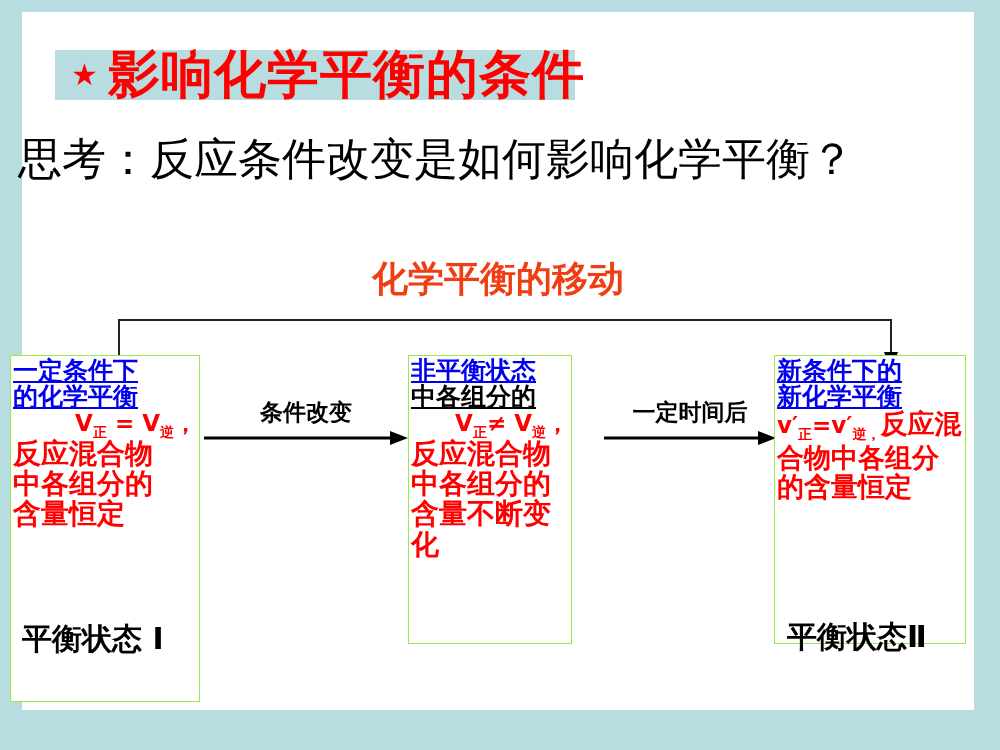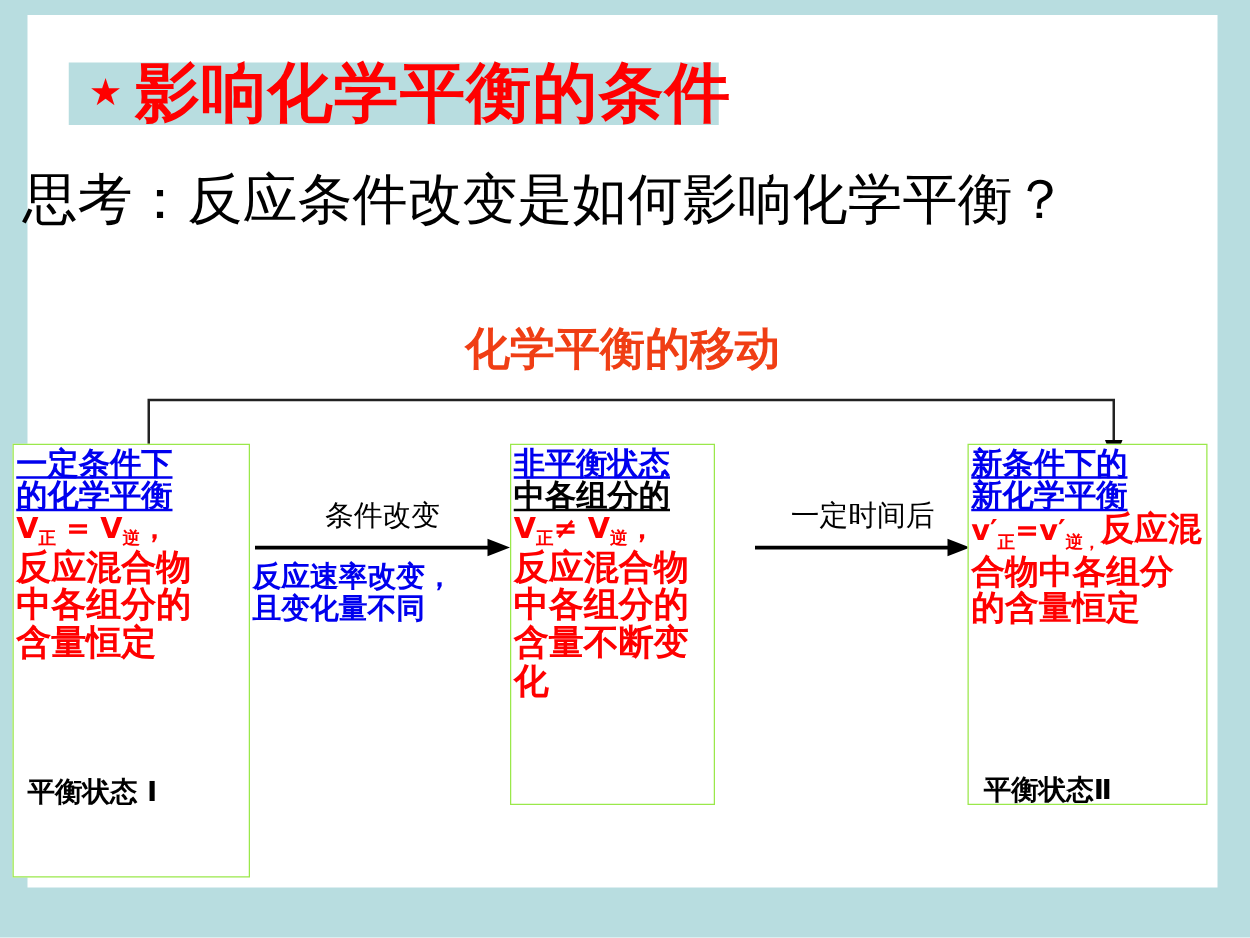--- a/index.html
+++ b/index.html
@@ -113,20 +113,21 @@
     white-space: nowrap;
   }
   .formula {
     color: #ff0000;
     font-weight: bold;
     font-size: 23px;
     font-family: "DejaVu Sans", sans-serif;
     display: block;
     margin-top: 3px;
     white-space: nowrap;
+    text-align: right;
   }
   .formula .sub {
     font-size: 14px;
     vertical-align: sub;
   }
   .body-red {
     color: #ff0000;
     font-weight: bold;
     font-size: 28px;
     font-family: "DejaVu Sans", sans-serif;
@@ -145,42 +146,42 @@
   #box-3 .sub { font-size: 14px; vertical-align: sub; }
 
   
   .connector {
     position: absolute;
   }
   #conn-1 { left: 180px; top: 385px; width: 208px; }
   #conn-2 { left: 580px; top: 385px; width: 176px; }
   .conn-top-label {
     color: #000000;
-    font-weight: normal;
+    font-weight: bold;
     font-size: 23px;
     font-family: "DejaVu Sans", sans-serif;
     text-align: center;
     white-space: nowrap;
   }
   .arrow-svg { display: block; }
   .conn-bottom-label {
     color: #0000ee;
     font-weight: bold;
     font-size: 23px;
     font-family: "DejaVu Sans", sans-serif;
     line-height: 1.1;
     margin-top: 2px;
     white-space: nowrap;
   }
   
   .caption {
     position: absolute;
     color: #000000;
     font-weight: bold;
-    font-size: 22px;
+    font-size: 30px;
     font-family: "DejaVu Sans", sans-serif;
     white-space: nowrap;
   }
   #caption-1 { left: 0px; top: 607px; }
   #caption-2 { left: 765px; top: 605px; }
 </style>
 </head>
 <body>
 
 <div id="slide">
@@ -213,31 +214,27 @@
       <span class="body-red">含量恒定</span>
     </div>
   </div>
 
   <div class="connector" id="conn-1">
     <div class="conn-top-label">条件改变</div>
     <svg class="arrow-svg" width="208" height="20" viewBox="0 0 208 20">
       <line x1="2" y1="10" x2="190" y2="10" stroke="#000000" stroke-width="3"></line>
       <path d="M 206 10 L 188 3 L 188 17 Z" fill="#000000"></path>
     </svg>
-    <div class="conn-bottom-label">
-      <div>反应速率改变，</div>
-      <div>且变化量不同</div>
-    </div>
   </div>
 
   <div class="state-box" id="box-2">
     <div class="box-inner">
       <span class="hdr-blue">非平衡状态</span>
       <span class="hdr-black">中各组分的</span>
-      <span class="formula" style="text-align:left;">
+      <span class="formula" style="text-align:right;">
         <span>V</span><span class="sub">正</span><span>≠</span>
         <span>V</span><span class="sub">逆</span><span>，</span>
       </span>
       <span class="body-red">反应混合物</span>
       <span class="body-red">中各组分的</span>
       <span class="body-red">含量不断变</span>
       <span class="body-red">化</span>
     </div>
   </div>
 

